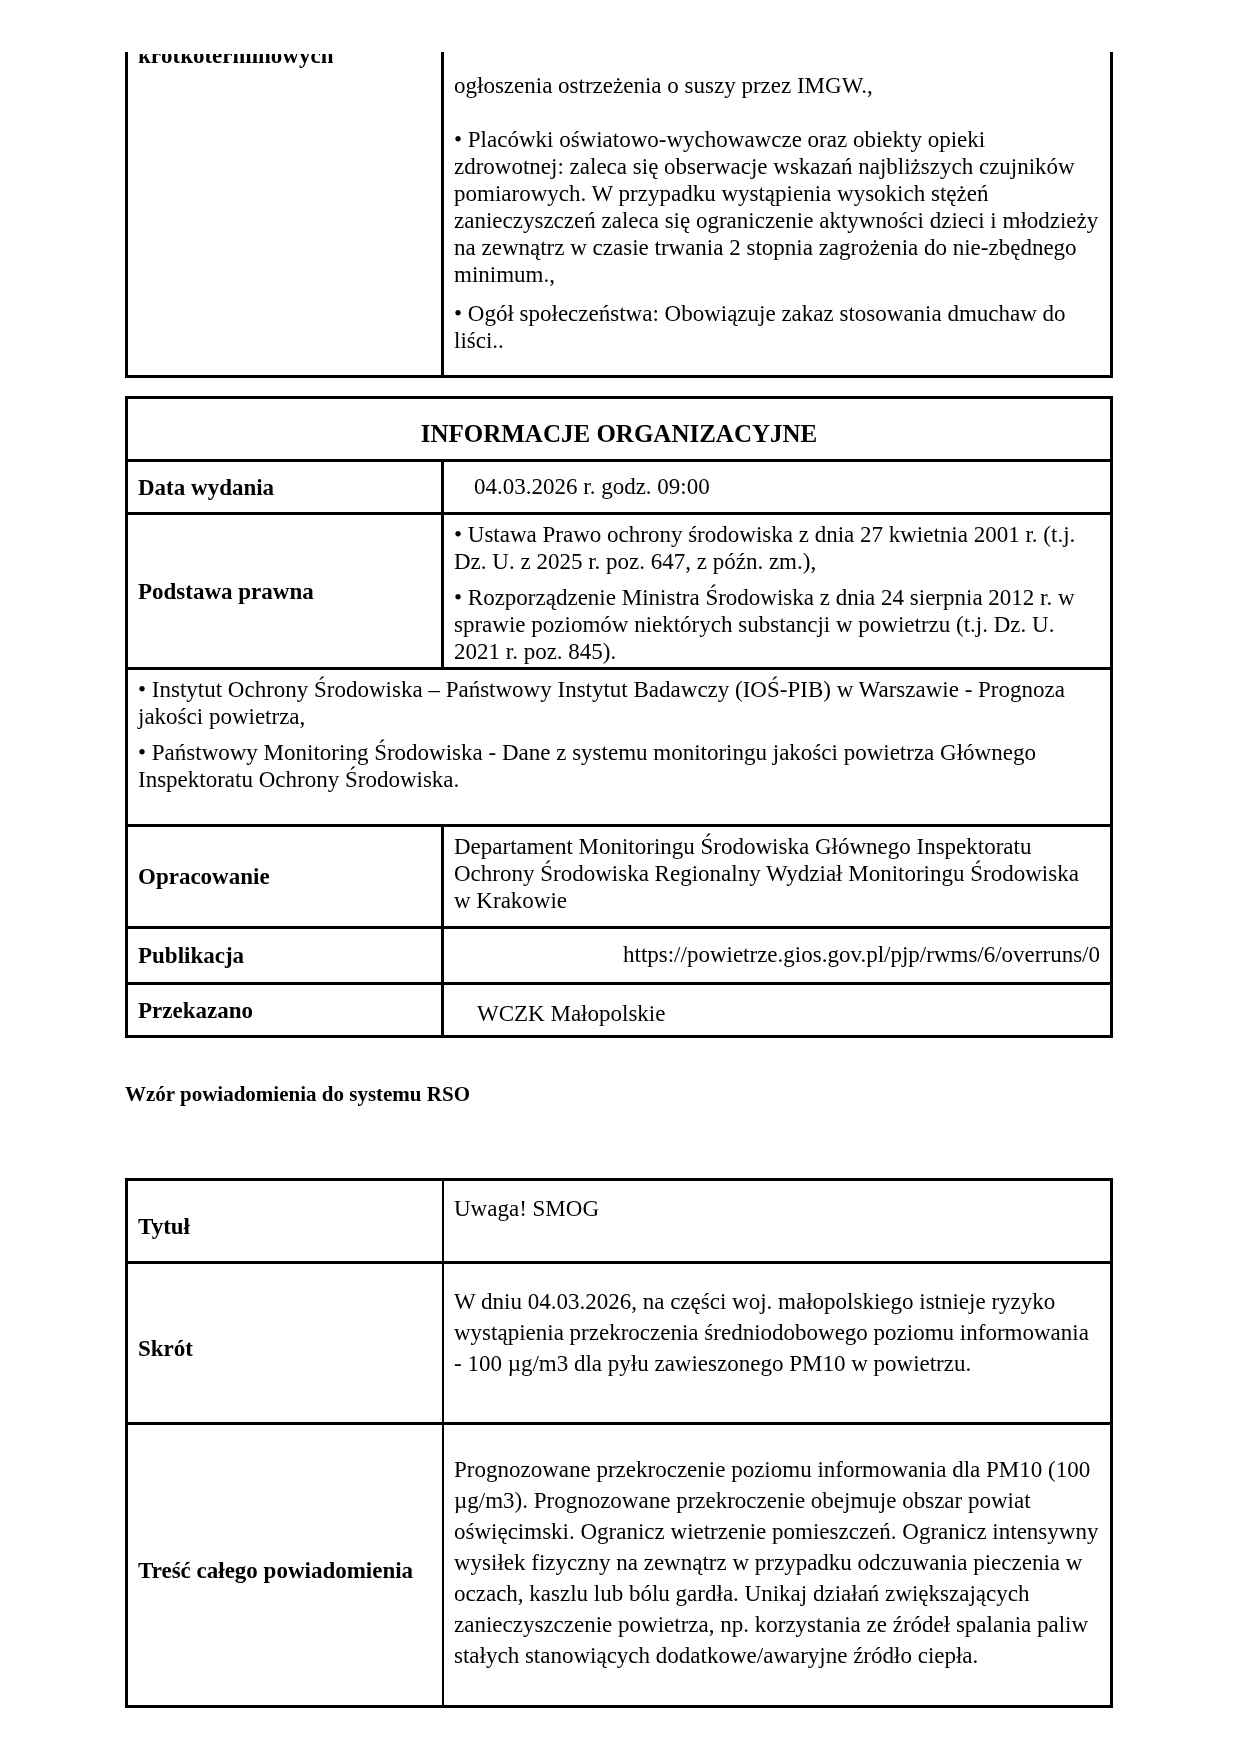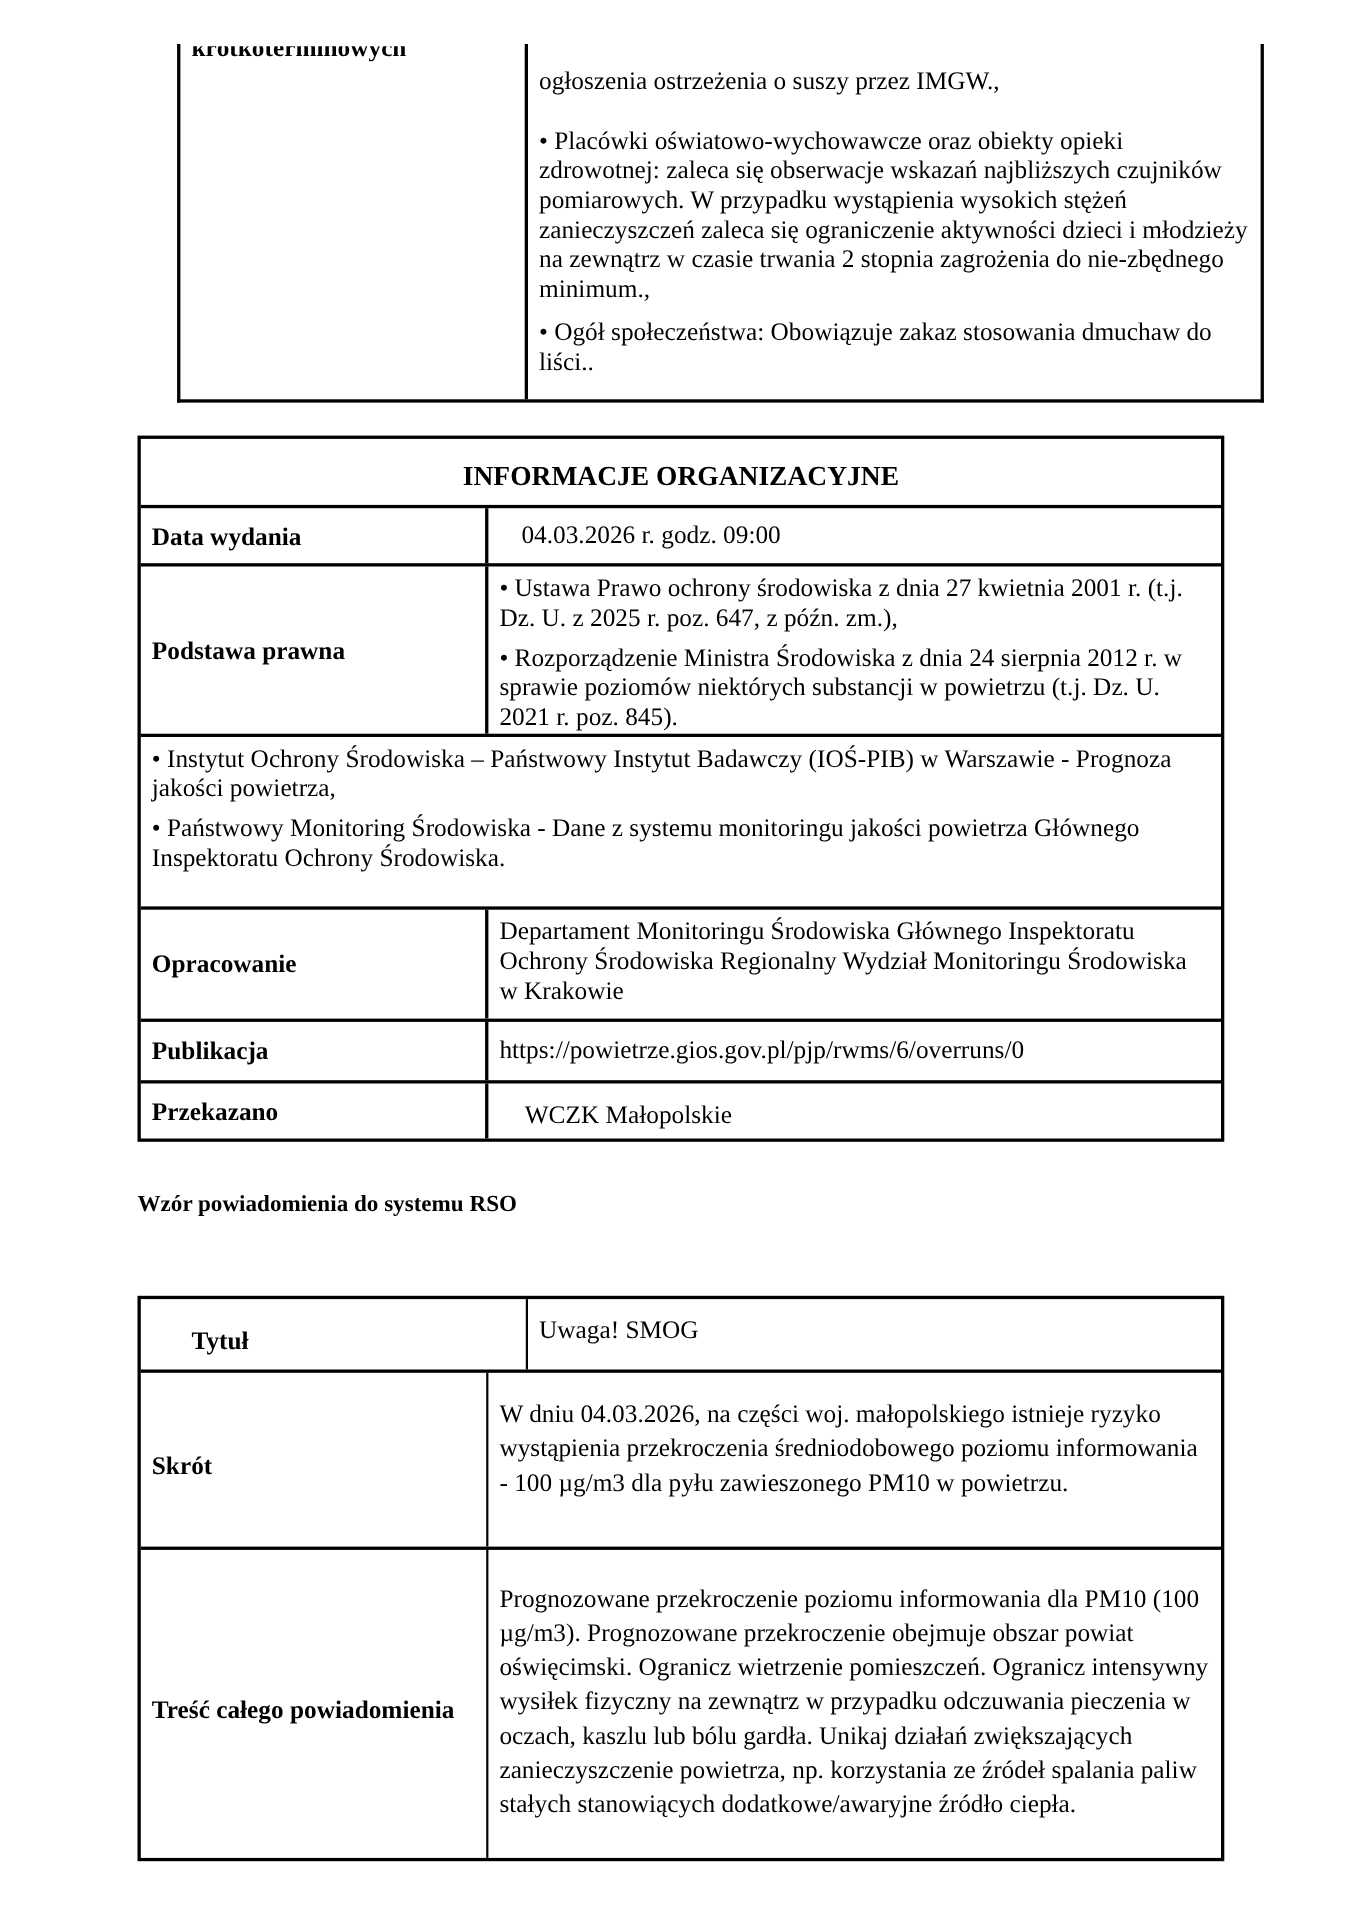--- a/index.html
+++ b/index.html
@@ -21,21 +21,21 @@
   .val {
     flex: 1; font-size: 23px; line-height: 27px; padding: 6px 10px 8px 10px;
     box-sizing: border-box;
   }
   .val p { margin: 0; }
   .val p + p { margin-top: 9px; }
   .thin .lbl { border-right: 2px solid #000; }
   .thin .row { border-top-width: 3px; }
 
   
-  #t1 { top: 40px; height: 326px; border-top: none; margin-left: 36px; }
+  #t1 { top: 52px; height: 326px; border-top: none; }
   #t1 .lbl { align-items: flex-start; }
   #t1 .cut-label {
     position: absolute; left: 10px; top: -6px; font-weight: bold; font-size: 23px;
     height: 22px; overflow: hidden; line-height: 20px; clip-path: inset(8px 0 0 0);
   }
   #t1 .val { padding-top: 20px; }
 
   
   #t2 { top: 396px; }
   .hdr {
@@ -90,36 +90,36 @@
     </div>
   </div>
   <div class="row" style="height:102px;">
     <div class="lbl">Opracowanie</div>
     <div class="val">
       <p>Departament Monitoringu Środowiska Głównego Inspektoratu Ochrony Środowiska Regionalny Wydział Monitoringu Środowiska w Krakowie</p>
     </div>
   </div>
   <div class="row" style="height:56px;">
     <div class="lbl">Publikacja</div>
-    <div class="val" style="display:flex;align-items:center;">
+    <div class="val" style="display:flex;align-items:center;justify-content:flex-end;">
       <p>https://powietrze.gios.gov.pl/pjp/rwms/6/overruns/0</p>
     </div>
   </div>
   <div class="row" style="height:53px;gap:23px;">
     <div class="lbl">Przekazano</div>
     <div class="val" style="display:flex;align-items:flex-end;font-family:Liberation Serif, serif;">
       <p>WCZK Małopolskie</p>
     </div>
   </div>
 </div>
 
 <div class="heading">Wzór powiadomienia do systemu RSO</div>
 
 <div class="tbl thin" id="t3">
-  <div class="row" style="height:64px;padding-left:36px;">
+  <div class="row" style="height:80px;">
     <div class="lbl">Tytuł</div>
     <div class="val" style="padding-top:14px;">
       <p>Uwaga! SMOG</p>
     </div>
   </div>
   <div class="row" style="height:161px;">
     <div class="lbl">Skrót</div>
     <div class="val" style="padding-top:22px;line-height:31px;">
       <p>W dniu 04.03.2026, na części woj. małopolskiego istnieje ryzyko wystąpienia przekroczenia średniodobowego poziomu informowania - 100 µg/m3 dla pyłu zawieszonego PM10 w powietrzu.</p>
     </div>

